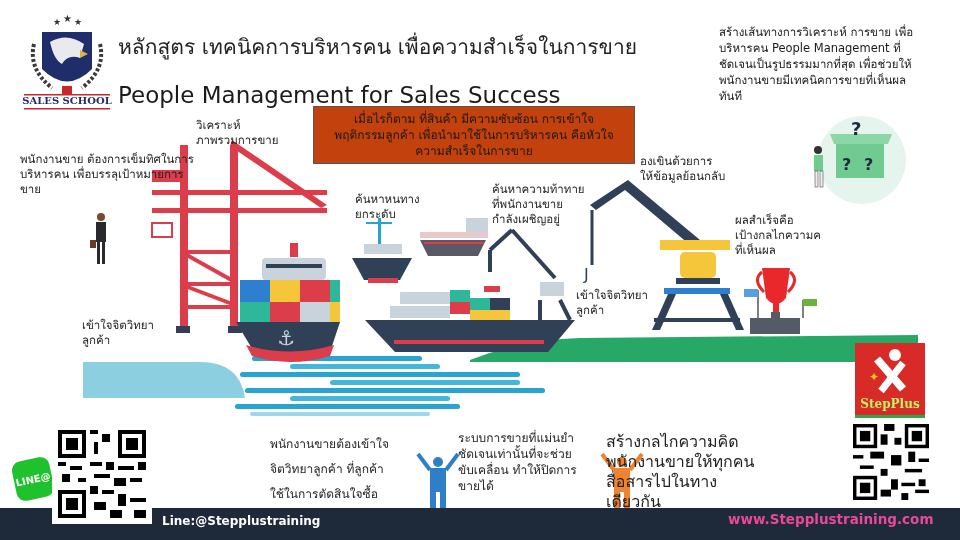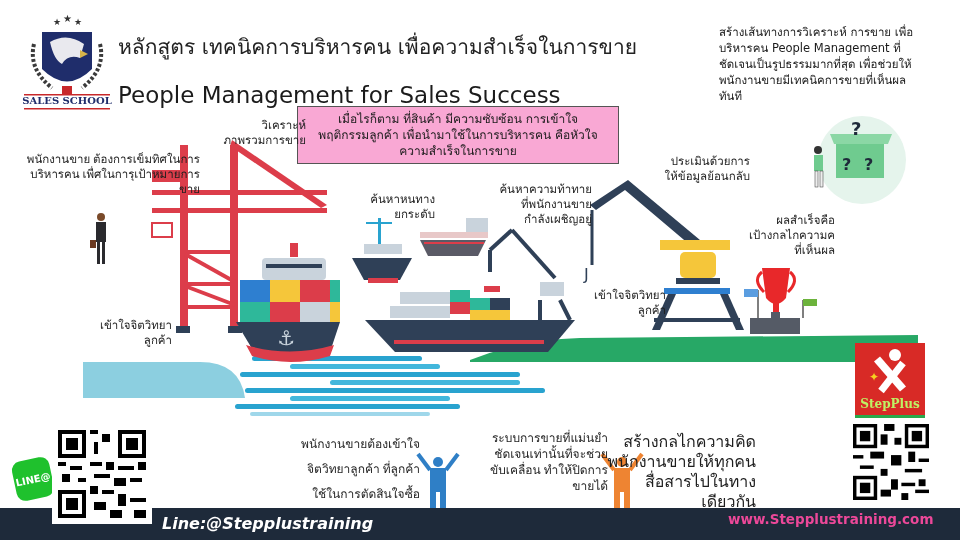--- a/index.html
+++ b/index.html
@@ -1,25 +1,25 @@
 <!DOCTYPE html>
 <html><head>
 <meta charset="utf-8">
 <style>
   * { box-sizing: border-box; margin: 0; padding: 0; }
   html, body { width: 960px; height: 540px; overflow: hidden; background: #ffffff; }
   body { font-family: "DejaVu Sans", "Liberation Sans", sans-serif; color: #1a1a1a; position: relative; }
   .abs { position: absolute; }
-  .lbl { position: absolute; font-size: 11.5px; line-height: 15px; text-align: right; color: #1e1e1e; white-space: pre-line; font-family: Liberation Serif, serif; }
+  .lbl { position: absolute; font-size: 11.5px; line-height: 15px; text-align: left; color: #1e1e1e; white-space: pre-line; }
   .title-th { left: 118px; top: 30px; font-size: 21px; font-weight: 500; color: #222; white-space: nowrap; }
   .title-en { left: 118px; top: 62px; font-size: 23px; font-weight: 500; color: #1b1b1b; white-space: nowrap; font-family: "DejaVu Sans", sans-serif; margin-top: 20px; }
   .desc-top { left: 719px; top: 24px; width: 230px; font-size: 11.5px; line-height: 16px; text-align: left; white-space: pre-line; }
-  .quote-box { left: 297px; top: 106px; width: 322px; height: 58px; border: 1.5px solid #555; background: #f9a8d4; padding: 4px 6px; font-size: 12px; line-height: 16px; text-align: center; white-space: pre-line; }
+  .quote-box { left: 313px; top: 106px; width: 322px; height: 58px; border: 1.5px solid #555; background: #c2410c; padding: 4px 6px; font-size: 12px; line-height: 16px; text-align: center; white-space: pre-line; }
   .footer { left: 0; top: 508px; width: 960px; height: 32px; background: #1e2a3a; }
-  .footer-left { left: 162px; top: 514px; font-size: 16px; font-weight: bold; color: #fff; font-style: italic; }
+  .footer-left { left: 162px; top: 514px; font-size: 12px; font-weight: bold; color: #fff; }
   .footer-right { left: 728px; top: 511px; font-size: 13.5px; font-weight: bold; color: #ec4899; }
   .qr { background: #fff; }
   .logo-ss { left: 22px; top: 14px; width: 90px; height: 96px; }
   .line-badge { left: 14px; top: 459px; width: 38px; height: 40px; background: #1fc12d; border-radius: 9px; transform: rotate(-12deg); color: #fff; font-size: 10px; font-weight: bold; display: flex; align-items: center; justify-content: center; }
   .stepplus { left: 855px; top: 343px; width: 70px; height: 72px; background: #d82a26; }
   .stepplus-text { position: absolute; left: 0; bottom: 4px; width: 100%; text-align: center; color: #bef264; font-family: "DejaVu Serif", serif; font-weight: bold; font-size: 12px; }
   .stepplus-bar { left: 855px; top: 415px; width: 70px; height: 3px; background: #2aa84a; }
 </style>
 </head>
 <body>
@@ -204,28 +204,28 @@
     <line x1="614" y1="470" x2="602" y2="454" stroke="#ee8432" stroke-width="4"></line>
     <line x1="630" y1="470" x2="642" y2="454" stroke="#ee8432" stroke-width="4"></line>
     <rect x="614" y="492" width="6" height="16"></rect>
     <rect x="624" y="492" width="6" height="16"></rect>
   </g>
 </svg>
 
 <div class="lbl" style="left:196px;top:118px;width:110px;">วิเคราะห์
 ภาพรวมการขาย</div>
 <div class="lbl" style="left:20px;top:152px;width:180px;">พนักงานขาย ต้องการเข็มทิศในการ
-บริหารคน เพื่ศในการุเป้าหมายการ
+บริหารคน เพื่อบรรลุเป้าหมายการ
 ขาย</div>
 <div class="lbl" style="left:355px;top:192px;width:80px;">ค้นหาหนทาง
 ยกระดับ</div>
 <div class="lbl" style="left:492px;top:182px;width:100px;">ค้นหาความท้าทาย
 ที่พนักงานขาย
 กำลังเผชิญอยู่</div>
-<div class="lbl" style="left:640px;top:154px;width:110px;">ประเมินด้วยการ
+<div class="lbl" style="left:640px;top:154px;width:110px;">องเขินด้วยการ
 ให้ข้อมูลย้อนกลับ</div>
 <div class="lbl" style="left:735px;top:213px;width:100px;">ผลสำเร็จคือ
 เป้างกลไกความค
 ที่เห็นผล</div>
 <div class="lbl" style="left:82px;top:318px;width:90px;">เข้าใจจิตวิทยา
 ลูกค้า</div>
 <div class="lbl" style="left:576px;top:288px;width:90px;">เข้าใจจิตวิทยา
 ลูกค้า</div>
 
 <div class="lbl" style="left:270px;top:432px;width:150px;font-size:12px;line-height:25px;">พนักงานขายต้องเข้าใจ

